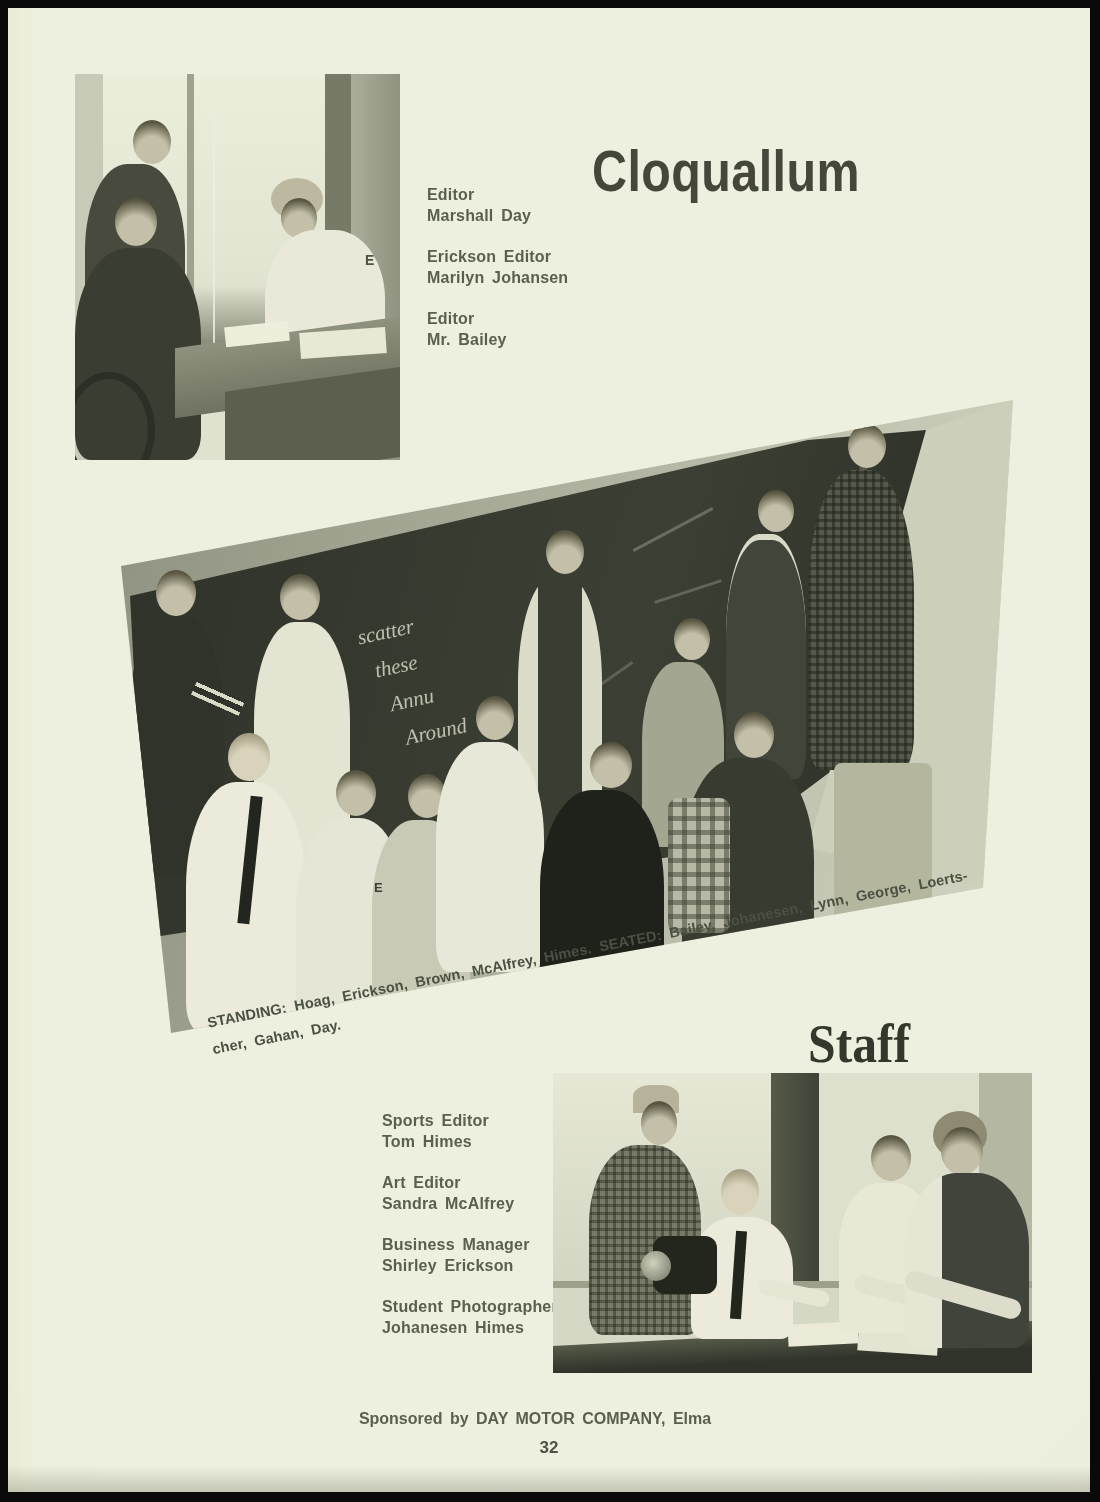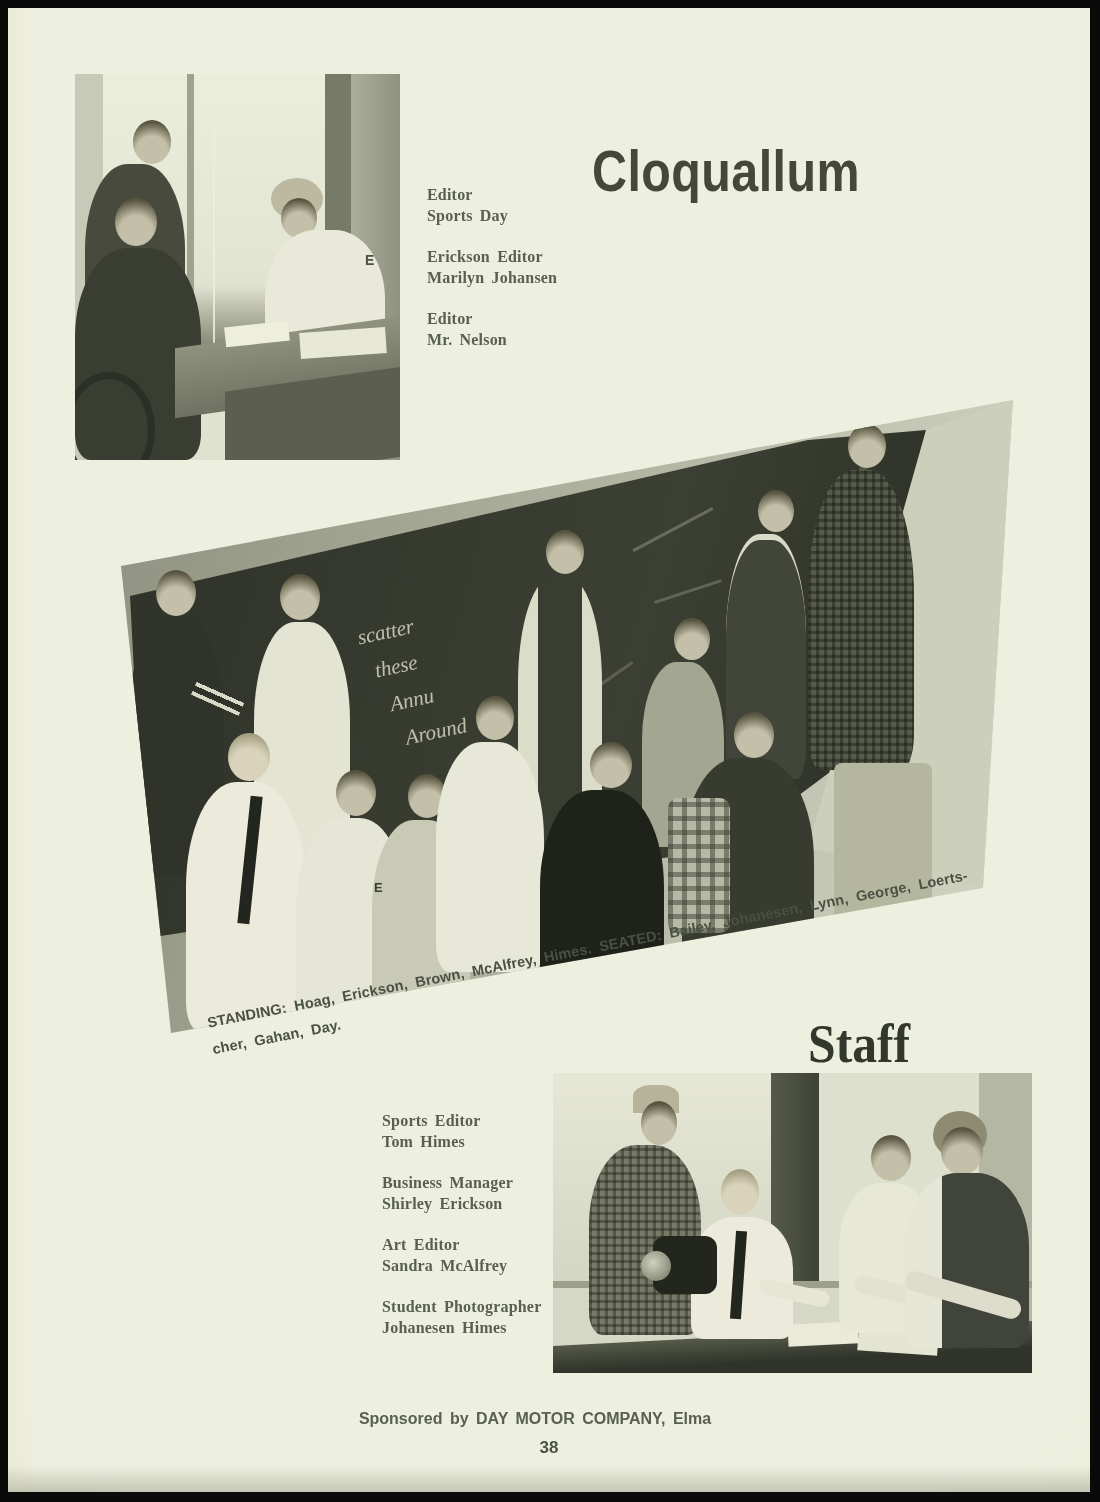--- a/index.html
+++ b/index.html
@@ -15,21 +15,21 @@
 
   
   .title{left:584px;top:92px;font-size:57px;font-weight:700;letter-spacing:.5px;
          color:#43483a;transform:scaleX(.85);transform-origin:0 0;white-space:nowrap;}
   .staff{left:800px;top:960px;font-family:"Liberation Serif",serif;font-size:54px;
          font-weight:700;color:#33382c;transform:scaleX(.92);transform-origin:0 0;}
   .credits{color:#59604e;font-size:16px;font-weight:700;line-height:21px;
            letter-spacing:.2px;word-spacing:3px;}
   .credits-top{left:419px;top:176px;}
   .credits-bottom{left:374px;top:1102px;}
-  .credit-group{position:relative;display:block;margin-bottom:20px;font-family:Liberation Serif, serif;}
+  .credit-group{position:relative;display:block;margin-bottom:20px;}
   .credit-group div{position:relative;}
   .caption{left:197px;top:1002px;width:800px;transform:rotate(-11deg);
            transform-origin:0 0;color:#4a5142;font-size:14.5px;font-weight:700;
            line-height:27px;letter-spacing:.1px;word-spacing:4px;white-space:nowrap;}
   .caption div{position:relative;}
   .sponsor{left:0;top:1402px;width:1082px;text-align:center;font-size:16px;
            font-weight:700;color:#59604e;word-spacing:3px;transform:translateX(-14px);}
   .pageno{left:0;top:1430px;width:1082px;text-align:center;font-size:17px;
           font-weight:700;color:#4c5345;}
 
@@ -189,29 +189,29 @@
       <div class="tl-paper1"></div>
       <div class="tl-paper2"></div>
       <div class="tl-chair"></div>
     </div>
 
     <h1 class="title">Cloquallum</h1>
 
     <div class="credits credits-top">
       <div class="credit-group">
         <div>Editor</div>
-        <div>Sports Day</div>
+        <div>Marshall Day</div>
       </div>
       <div class="credit-group">
         <div>Erickson Editor</div>
         <div>Marilyn Johansen</div>
       </div>
       <div class="credit-group">
         <div>Editor</div>
-        <div>Mr. Nelson</div>
+        <div>Mr. Bailey</div>
       </div>
     </div>
 
     <div class="photo-main">
       <div class="pm-board"></div>
       <div class="pm-wallright"></div>
       <div class="pm-winframe"></div>
       <div class="pm-chalk">
         <span>scatter</span>
         <span>these</span>
@@ -258,26 +258,26 @@
     </div>
 
     <h2 class="staff">Staff</h2>
 
     <div class="credits credits-bottom">
       <div class="credit-group">
         <div>Sports Editor</div>
         <div>Tom Himes</div>
       </div>
       <div class="credit-group">
+        <div>Art Editor</div>
+        <div>Sandra McAlfrey</div>
+      </div>
+      <div class="credit-group">
         <div>Business Manager</div>
         <div>Shirley Erickson</div>
-      </div>
-      <div class="credit-group">
-        <div>Art Editor</div>
-        <div>Sandra McAlfrey</div>
       </div>
       <div class="credit-group">
         <div>Student Photographer</div>
         <div>Johanesen Himes</div>
       </div>
     </div>
 
     <div class="photo-br">
       <div class="br-pane-l"></div>
       <div class="br-pillar"></div>
@@ -300,16 +300,16 @@
       <div class="hd br-g1h"></div>
       <div class="tor br-g1t"></div>
       <div class="br-g1arm"></div>
       <div class="br-g2hair"></div>
       <div class="hd br-g2h"></div>
       <div class="tor br-g2t"></div>
       <div class="br-g2arm"></div>
     </div>
 
     <div class="sponsor">Sponsored by DAY MOTOR COMPANY, Elma</div>
-    <div class="pageno">38</div>
+    <div class="pageno">32</div>
 
   </div>
 </div>
 
 </body></html>

